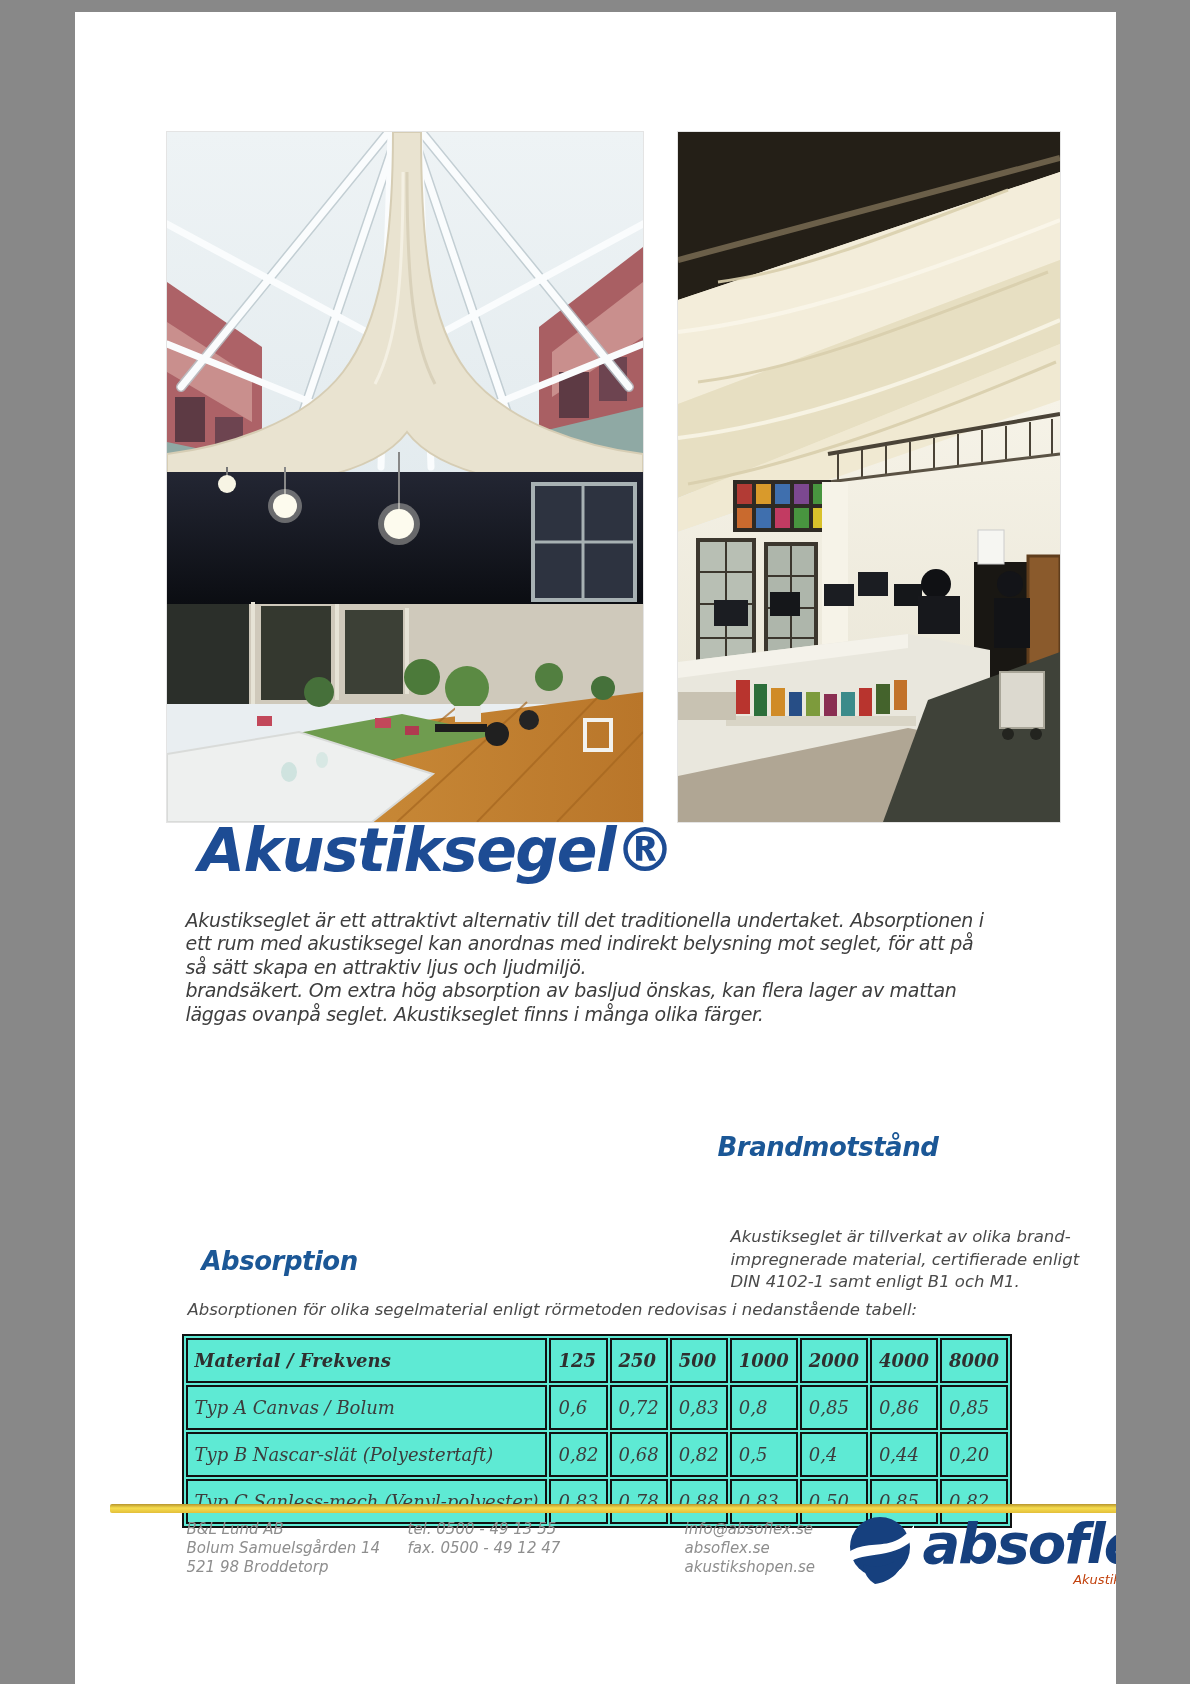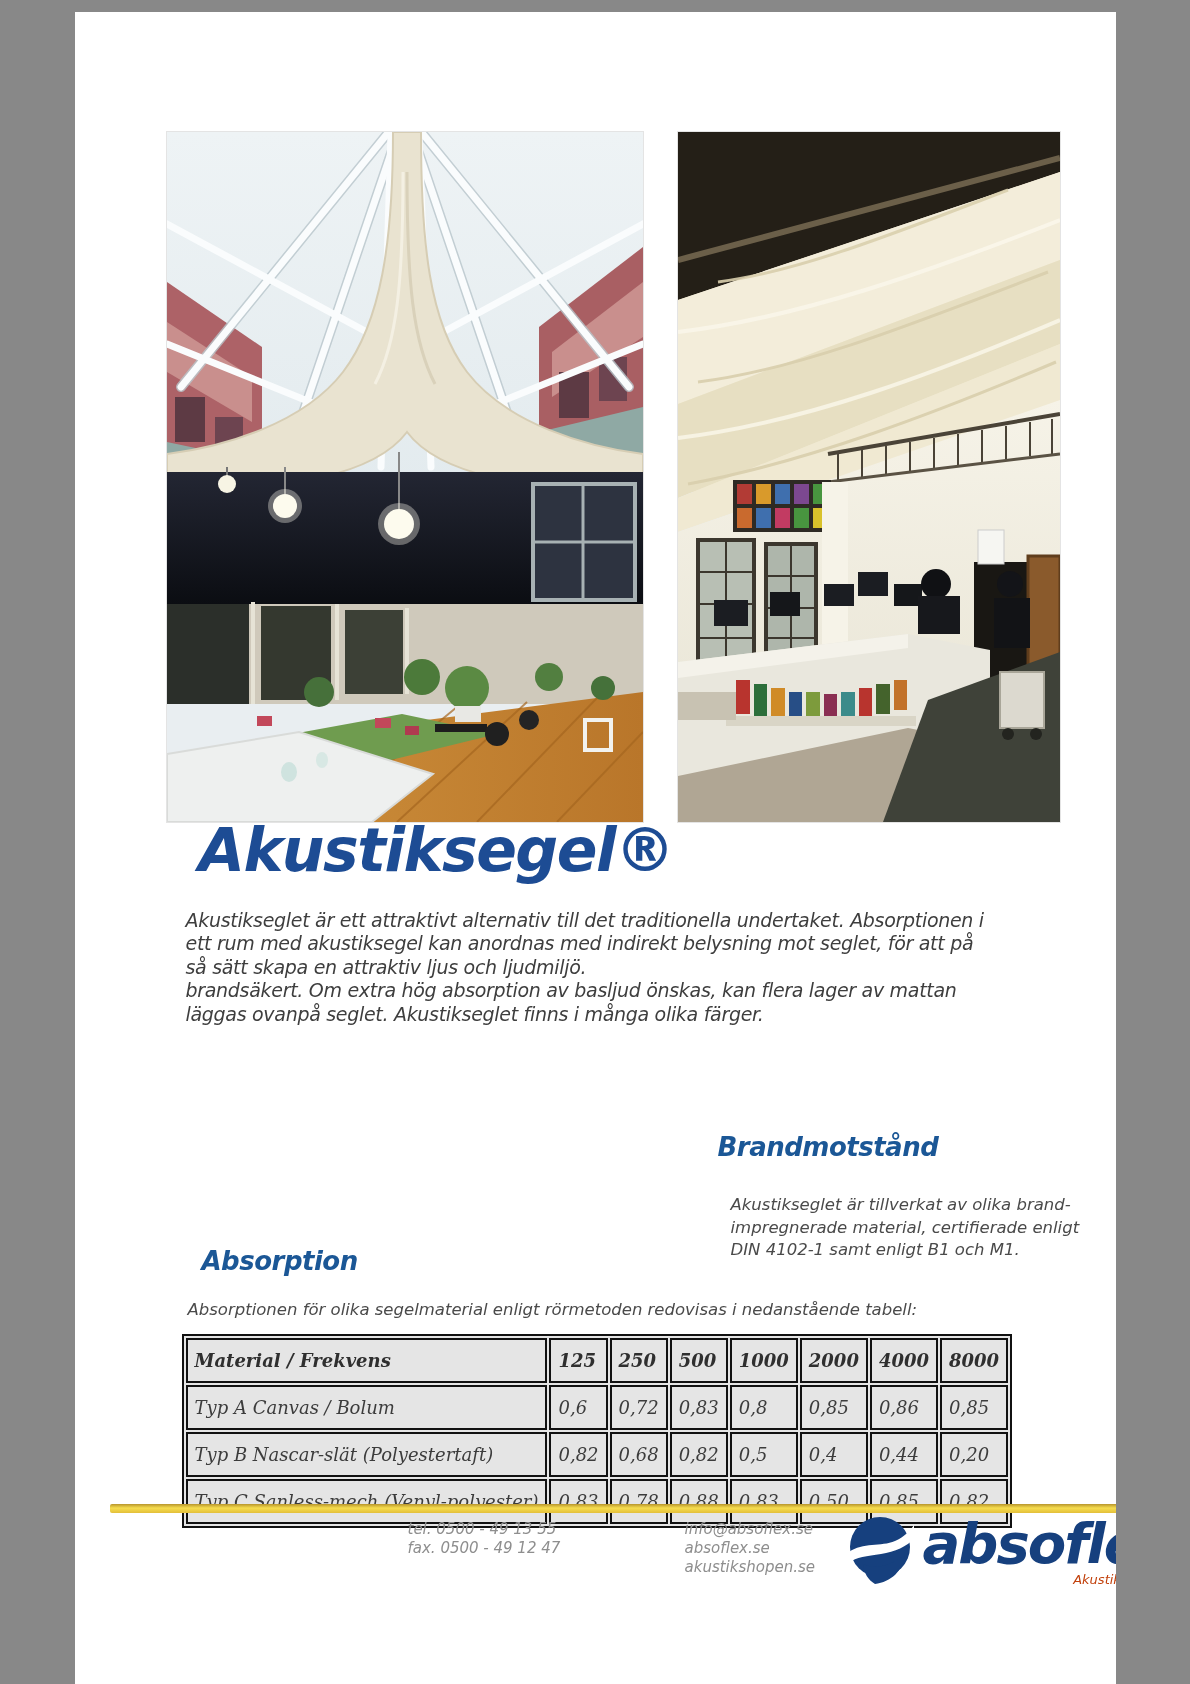--- a/index.html
+++ b/index.html
@@ -13,21 +13,21 @@
   .doc-title{
     font-size:60px;font-weight:bold;color:#1d4c94;letter-spacing:-1.5px;
     white-space:nowrap;line-height:1;
   }
   .body-text{font-size:19px;line-height:23.4px;color:#3e3e3e;letter-spacing:-0.3px;}
   .body-text div{white-space:nowrap;}
   .section-head{font-size:26px;font-weight:bold;color:#1b5796;white-space:nowrap;letter-spacing:-0.5px;}
   .small-body{font-size:16.5px;line-height:22.5px;color:#4a4a4a;}
   .small-body div{white-space:nowrap;}
   table.abs-table{
-    border-collapse:separate;border-spacing:2px;background:#e5e5e5;
+    border-collapse:separate;border-spacing:2px;background:#5eead4;
     font-family:"DejaVu Serif","Liberation Serif",serif;font-size:18px;color:#3c3c3c;
     border:2px solid #111;
   }
   table.abs-table th,table.abs-table td{
     border:2px solid #111;padding:10px 7px;text-align:left;vertical-align:middle;
     white-space:nowrap;overflow:hidden;
   }
   table.abs-table th{font-weight:bold;color:#2f2f2f;}
   .gold-bar{
     height:9px;border-radius:2px;
@@ -277,21 +277,21 @@
 
   <div class="abs body-text" style="left:111px;top:897px;">
     <div>Akustikseglet är ett attraktivt alternativ till det traditionella undertaket. Absorptionen i</div>
     <div>ett rum med akustiksegel kan anordnas med indirekt belysning mot seglet, för att på</div>
     <div>så sätt skapa en attraktiv ljus och ljudmiljö.</div>
     <div>brandsäkert. Om extra hög absorption av basljud önskas, kan flera lager av mattan</div>
     <div>läggas ovanpå seglet. Akustikseglet finns i många olika färger.</div>
   </div>
 
   <div class="abs section-head" style="left:643px;top:1120px;">Brandmotstånd</div>
-  <div class="abs small-body" style="left:656px;top:1182px;">
+  <div class="abs small-body" style="left:656px;top:1214px;">
     <div>Akustikseglet är tillverkat av olika brand-</div>
     <div>impregnerade material, certifierade enligt</div>
     <div>DIN 4102-1 samt enligt B1 och M1.</div>
   </div>
 
   <div class="abs section-head" style="left:127px;top:1234px;">Absorption</div>
   <div class="abs small-body" style="left:113px;top:1287px;">Absorptionen för olika segelmaterial enligt rörmetoden redovisas i nedanstående tabell:</div>
 
   <table class="abs abs-table" style="left:107px;top:1322px;">
     <colgroup>
@@ -343,20 +343,25 @@
         <td>0,83</td>
         <td>0,50</td>
         <td>0,85</td>
         <td>0,82</td>
       </tr>
     </tbody>
   </table>
 
   <div class="abs gold-bar" style="left:35px;top:1492px;width:1115px;"></div>
 
+  <div class="abs footer-col" style="left:112px;top:1508px;">
+    <div>B&amp;L Lund AB</div>
+    <div>Bolum Samuelsgården 14</div>
+    <div>521 98 Broddetorp</div>
+  </div>
 
   <div class="abs footer-col" style="left:333px;top:1508px;">
     <div>tel. 0500 - 49 13 55</div>
     <div>fax. 0500 - 49 12 47</div>
   </div>
 
   <div class="abs footer-col" style="left:610px;top:1508px;">
     <div>info@absoflex.se</div>
     <div>absoflex.se</div>
     <div>akustikshopen.se</div>

